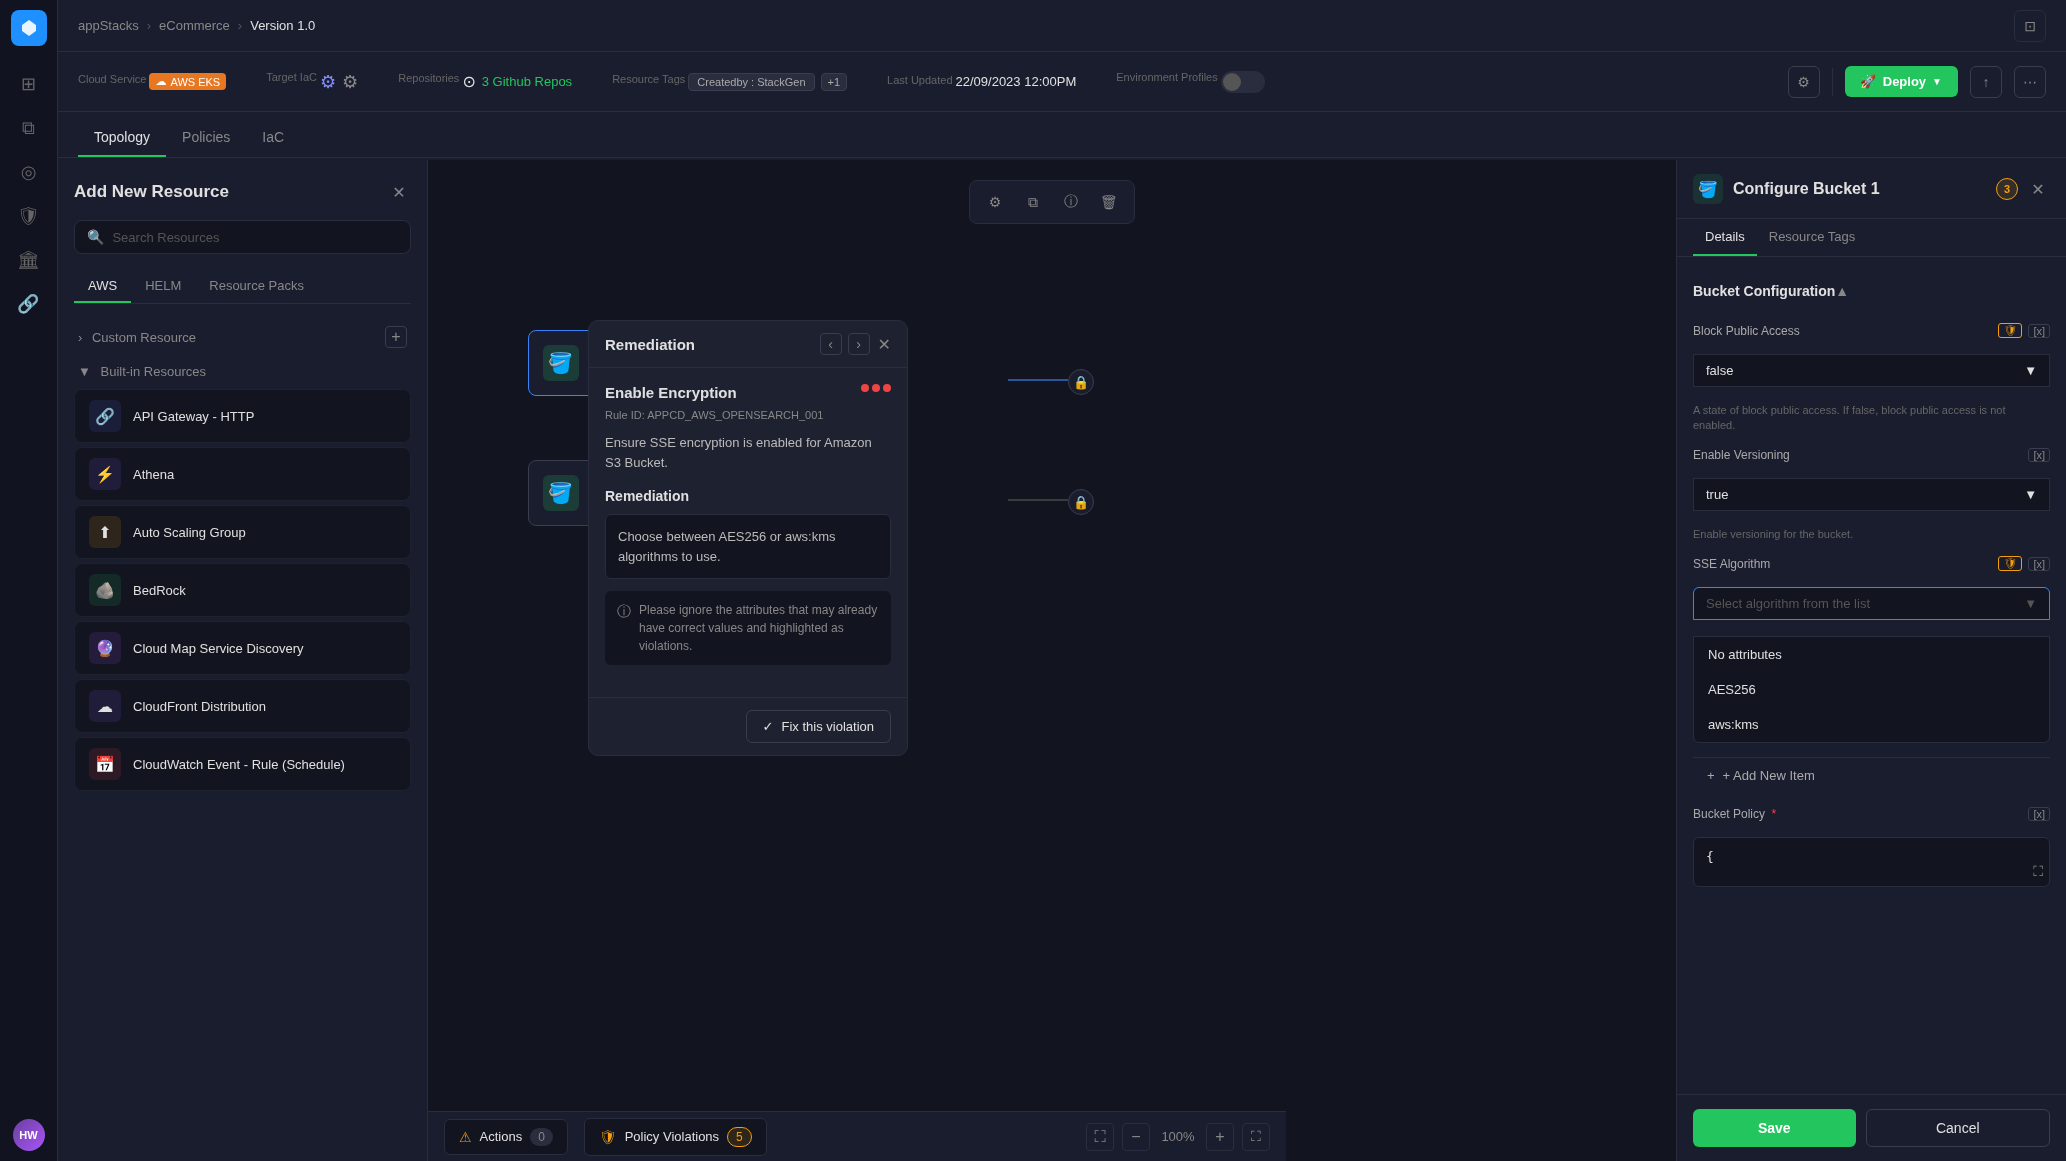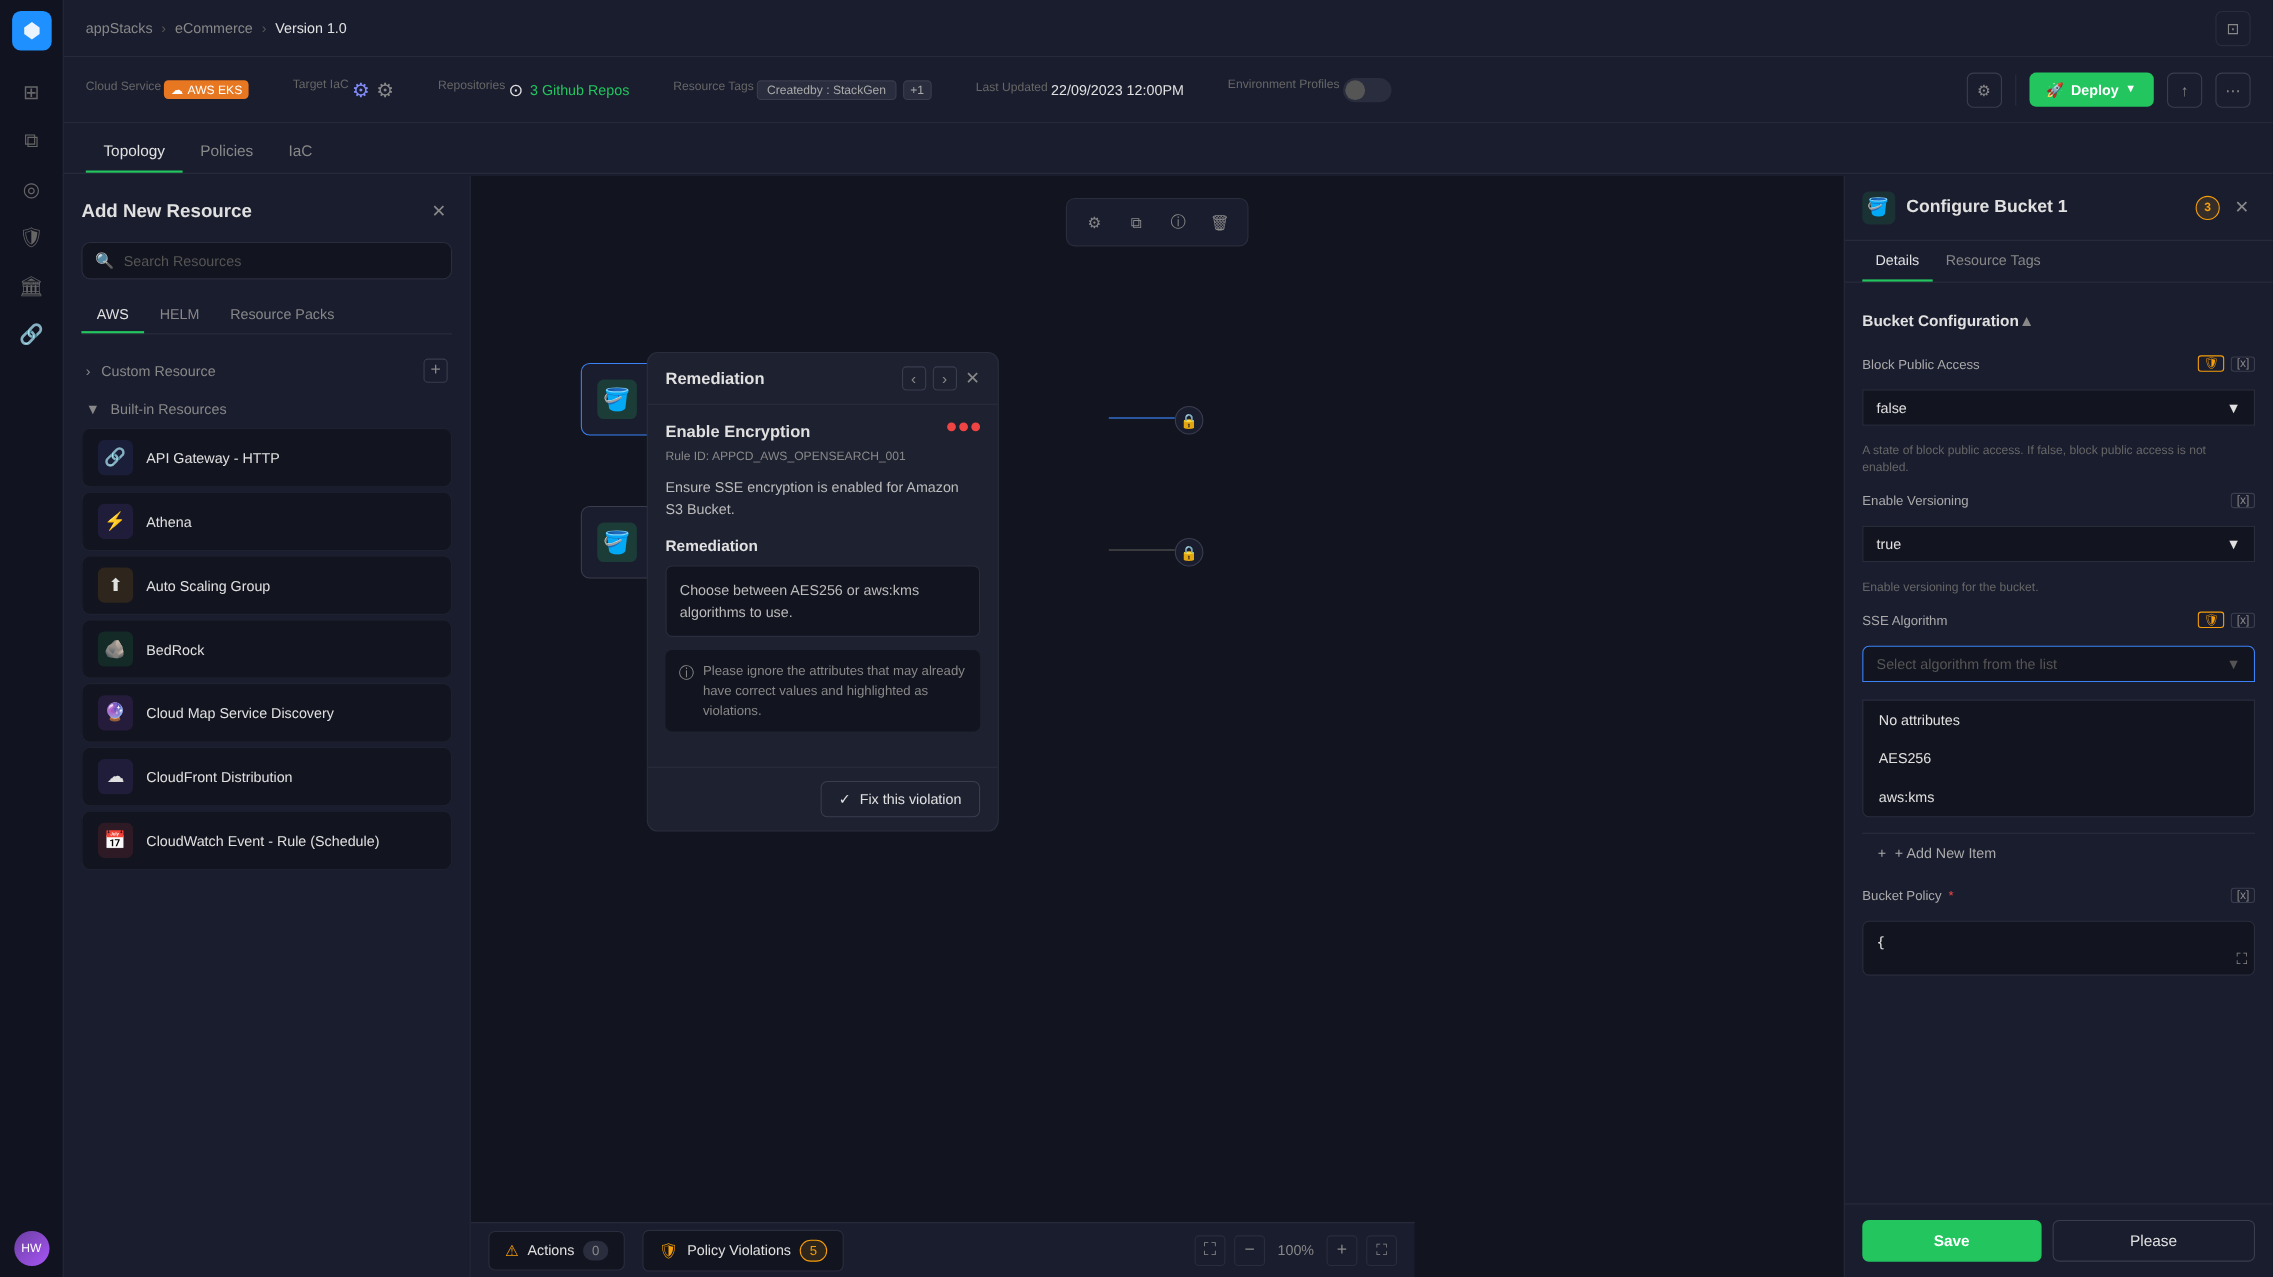--- a/index.html
+++ b/index.html
@@ -5,21 +5,21 @@
     * { box-sizing: border-box; margin: 0; padding: 0; }
     body { font-family: -apple-system, BlinkMacSystemFont, 'Segoe UI', sans-serif; background: #1a1d2e; color: #e0e0e0; width: 2066px; height: 1161px; overflow: hidden; font-size: 14px; }
 
     
     .icon-sidebar {
       position: absolute; left: 0; top: 0; width: 58px; height: 1161px;
       background: #111320; display: flex; flex-direction: column; align-items: center; padding: 10px 0; gap: 8px; border-right: 1px solid #2a2d3e;
     }
     .icon-sidebar .logo { width: 36px; height: 36px; background: #1e90ff; border-radius: 8px; display: flex; align-items: center; justify-content: center; font-size: 18px; color: white; margin-bottom: 12px; }
     .icon-sidebar .nav-icon { width: 36px; height: 36px; display: flex; align-items: center; justify-content: center; border-radius: 8px; color: #666; font-size: 18px; cursor: pointer; }
-    .icon-sidebar .avatar { width: 32px; height: 32px; background: linear-gradient(135deg, #6b3fa0, #a855f7); border-radius: 50%; display: flex; align-items: center; justify-content: center; font-size: 11px; color: white; font-weight: normal; margin-top: auto; text-align: right; }
+    .icon-sidebar .avatar { width: 32px; height: 32px; background: linear-gradient(135deg, #6b3fa0, #a855f7); border-radius: 50%; display: flex; align-items: center; justify-content: center; font-size: 11px; color: white; font-weight: bold; margin-top: auto; text-align: right; }
 
     
     .main-content { position: absolute; left: 58px; top: 0; right: 0; bottom: 0; }
 
     
     .topbar { height: 52px; background: #1a1d2e; border-bottom: 1px solid #2a2d3e; display: flex; align-items: center; padding: 0 20px; gap: 8px; }
     .breadcrumb { display: flex; align-items: center; gap: 8px; font-size: 13px; color: #888; }
     .breadcrumb .sep { color: #555; }
     .breadcrumb .current { color: #e0e0e0; }
     .topbar-right { margin-left: auto; display: flex; align-items: center; gap: 10px; }
@@ -526,18 +526,18 @@
             <span style="color:#e0e0e0;font-family:monospace;font-size:13px">{</span>
             <div style="position:absolute;bottom:6px;right:6px;display:flex;gap:4px">
               <span style="color:#888;font-size:14px;cursor:pointer">⛶</span>
             </div>
           </div>
         </div>
       </div>
 
       <div class="right-panel-footer">
         <button class="save-btn">Save</button>
-        <button class="cancel-btn">Please</button>
+        <button class="cancel-btn">Cancel</button>
       </div>
     </div>
 
   </div>
 </div>
 
 </body></html>

